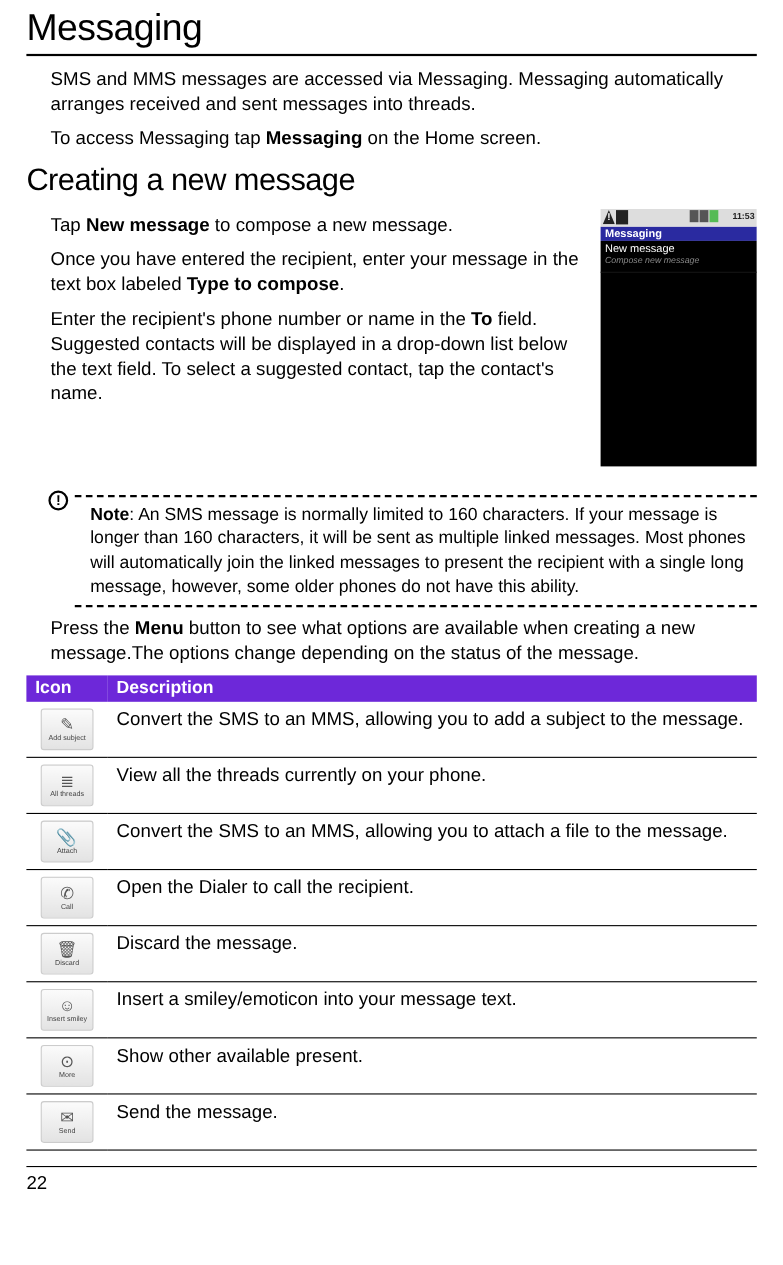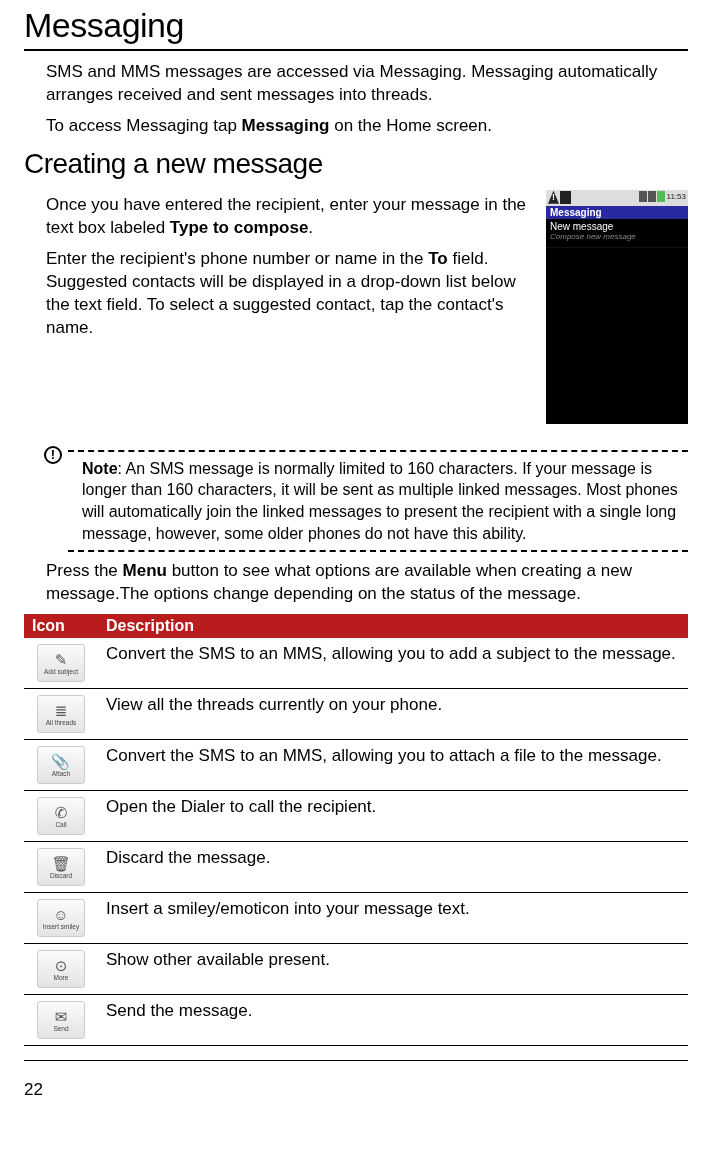--- a/index.html
+++ b/index.html
@@ -65,21 +65,21 @@
     width: 11px; height: 13px; background: #222; clip-path: polygon(50% 0, 100% 100%, 0 100%);
     position: relative;
   }
   .ps-status .tri::after { content:"!"; color:#fff; position:absolute; left:4px; top:1px; font-size:9px; font-weight:bold;}
   .ps-status .sq { width:11px; height:13px; background:#222; }
   .ps-status .right-icons {
     position: absolute; right: 2px; top: 1px; display: flex; align-items: center; gap: 1px;
   }
   .ps-status .bar { width:8px; height:11px; background:#555; }
   .ps-status .bat { width:8px; height:11px; background:#5b5; }
-  .ps-status .time { font-size:8px; font-weight:normal; color:#222; padding-left:1px; }
+  .ps-status .time { font-size:8px; font-weight:bold; color:#222; padding-left:12px; }
   .ps-titlebar {
     background: #2a2aa0;
     color: #fff;
     font-size: 10px;
     padding: 1px 4px;
     font-weight: bold;
   }
   .ps-row {
     background: #000;
     padding: 2px 4px 6px 4px;
@@ -113,21 +113,21 @@
     font-size: 16px;
     line-height: 1.35;
     margin: 0 0 6px 36px;
   }
   .options-table {
     width: 100%;
     border-collapse: collapse;
     margin-top: 6px;
   }
   .options-table thead th {
-    background: #b91c1c;
+    background: #6d28d9;
     color: #fff;
     text-align: left;
     font-size: 16px;
     font-weight: 700;
     padding: 3px 8px;
   }
   .options-table thead th:first-child { width: 74px; }
   .options-table tbody td {
     padding: 6px 8px 14px 8px;
     border-bottom: 1px solid #000;
@@ -148,21 +148,21 @@
     justify-content: center;
     font-size: 6.5px;
     color: #444;
     gap: 1px;
   }
   .opt-icon .glyph { font-size: 15px; line-height: 1; color: #555; }
   .page-num {
     font-size: 17px;
     margin-top: 14px;
     border-top: 1px solid #000;
-    padding-top: 19px;
+    padding-top: 5px;
   }
 </style>
 </head>
 <body>
 
 <div class="page">
   <h1 class="chapter-title">Messaging</h1>
   <hr class="hr-thick">
 
   <div class="body-indent">
@@ -191,20 +191,23 @@
       <div class="ps-titlebar">Messaging</div>
       <div class="ps-row">
         <div class="r1">New message</div>
         <div class="r2">Compose new message</div>
       </div>
       <div class="ps-body"></div>
     </div>
 
     <div class="float-text">
       <p>
+        <span>Tap </span><span class="bold">New message</span><span> to compose a new message.</span>
+      </p>
+      <p>
         <span>Once you have entered the recipient, enter your message in the text box labeled </span><span class="bold">Type to compose</span><span>.</span>
       </p>
       <p>
         <span>Enter the recipient's phone number or name in the </span><span class="bold">To</span><span> field. Suggested contacts will be displayed in a drop-down list below the text field. To select a suggested contact, tap the contact's name.</span>
       </p>
     </div>
   </div>
 
   <div class="note-block">
     <div class="note-icon">

